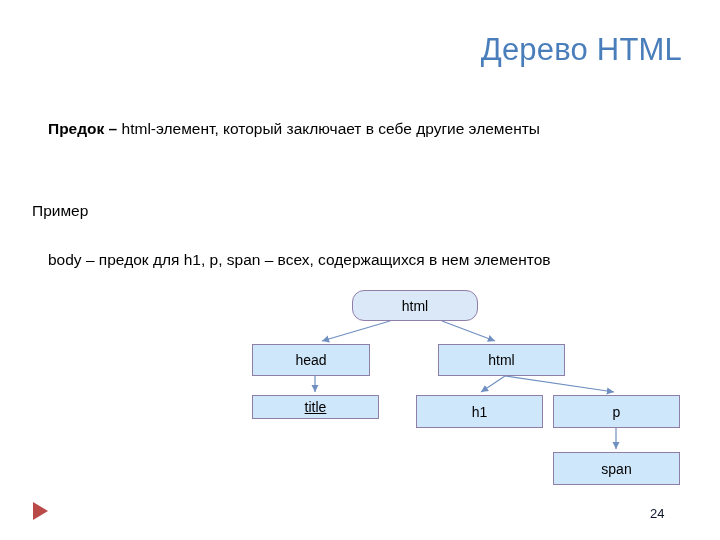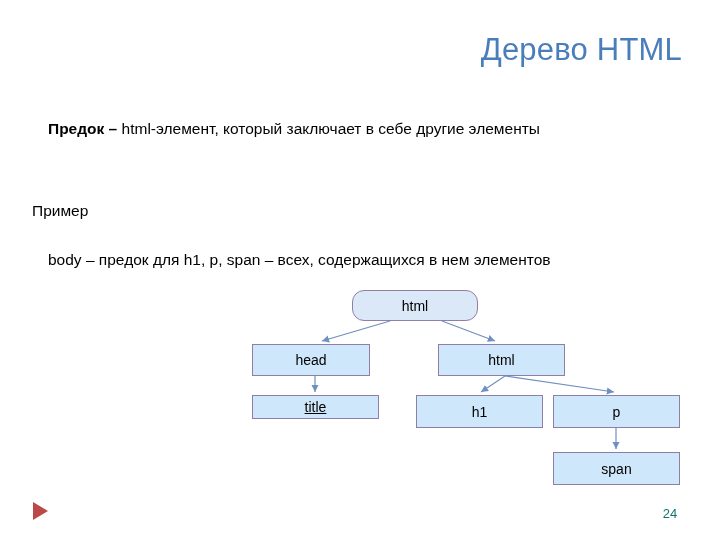--- a/index.html
+++ b/index.html
@@ -106,23 +106,23 @@
     height: 0;
     border-left: 15px solid #b94a48;
     border-top: 9px solid transparent;
     border-bottom: 9px solid transparent;
   }
   #page-number {
     position: absolute;
     left: 650px;
     top: 506px;
     width: 40px;
-    text-align: center;
+    text-align: left;
     font-size: 13px;
-    color: #0f766e;
+    color: #0f172a;
   }
 </style>
 </head>
 <body>
 
 <div id="slide">
 
   <div id="slide-title">Дерево HTML</div>
 
   <div id="body-text">

